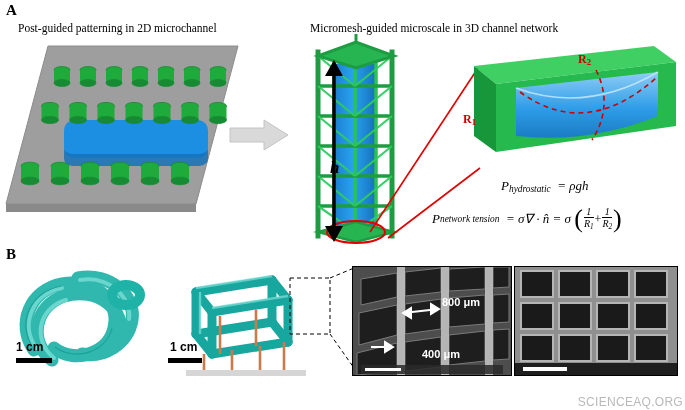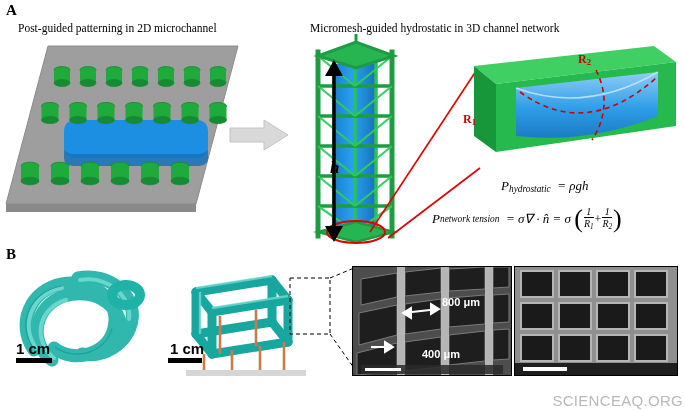--- a/index.html
+++ b/index.html
@@ -3,35 +3,35 @@
 <meta charset="utf-8">
 <style>
   html,body{margin:0;padding:0;}
   body{width:685px;height:410px;background:#ffffff;font-family:"Liberation Serif",serif;position:relative;overflow:hidden;}
   .fig{position:absolute;left:0;top:0;width:685px;height:410px;}
   .panel-letter{position:absolute;font-family:"Liberation Serif",serif;font-weight:bold;font-size:15px;color:#000;}
   .cap{position:absolute;font-family:"Liberation Serif",serif;font-size:11.5px;color:#000;white-space:nowrap;margin-left:12px;}
   .eq{position:absolute;font-family:"Liberation Serif",serif;font-style:italic;font-size:13px;color:#000;white-space:nowrap;}
   .lbl{position:absolute;font-family:"Liberation Serif",serif;font-weight:bold;color:#000;}
   .redlbl{position:absolute;font-family:"Liberation Serif",serif;font-weight:bold;font-size:12px;color:#cc0000;}
-  .sb-text{position:absolute;font-family:"Liberation Sans",sans-serif;font-weight:bold;color:#fff;font-size:15px;}
+  .sb-text{position:absolute;font-family:"Liberation Sans",sans-serif;font-weight:bold;color:#fff;font-size:12px;}
   .um-text{position:absolute;font-family:"Liberation Sans",sans-serif;font-weight:bold;color:#fff;font-size:11px;padding-left:44px;}
   .sbar{position:absolute;background:#000;}
-  .watermark{position:absolute;right:2px;bottom:1px;font-family:"Liberation Sans",sans-serif;font-size:15px;color:#b9b9b9;letter-spacing:.3px;}
+  .watermark{position:absolute;right:2px;bottom:1px;font-family:"Liberation Sans",sans-serif;font-size:12px;color:#b9b9b9;letter-spacing:.3px;}
   .sub{font-size:.72em;vertical-align:-0.25em;}
 </style>
 </head>
 <body>
 
 <div class="fig">
 
   <div class="panel-letter" style="left:6px;top:2px;">A</div>
 
   <div class="cap" style="left:6px;top:22px;">Post-guided patterning in 2D microchannel</div>
-  <div class="cap" style="left:298px;top:22px;">Micromesh-guided hydrostatic in 3D channel network</div>
+  <div class="cap" style="left:298px;top:22px;">Micromesh-guided microscale in 3D channel network</div>
 
   <svg style="position:absolute;left:0px;top:36px;width:245px;height:180px;" viewBox="0 0 245 180">
 
     <polygon points="48,10 238,10 196,168 6,168" fill="#9e9e9e" stroke="#8c8c8c" stroke-width="1"></polygon>
 
     <polygon points="6,168 196,168 196,176 6,176" fill="#8a8a8a"></polygon>
 
     <g>
       <path d="M76,84 L196,84 Q208,84 208,96 L208,110 Q208,122 196,122 L76,122 Q64,122 64,110 L64,96 Q64,84 76,84 Z" fill="#1c8fe3"></path>
       <path d="M76,118 L196,118 Q208,118 208,112 L208,122 Q208,130 196,130 L76,130 Q64,130 64,122 L64,112 Q64,118 76,118 Z" fill="#1572b8" opacity="0.85"></path>

